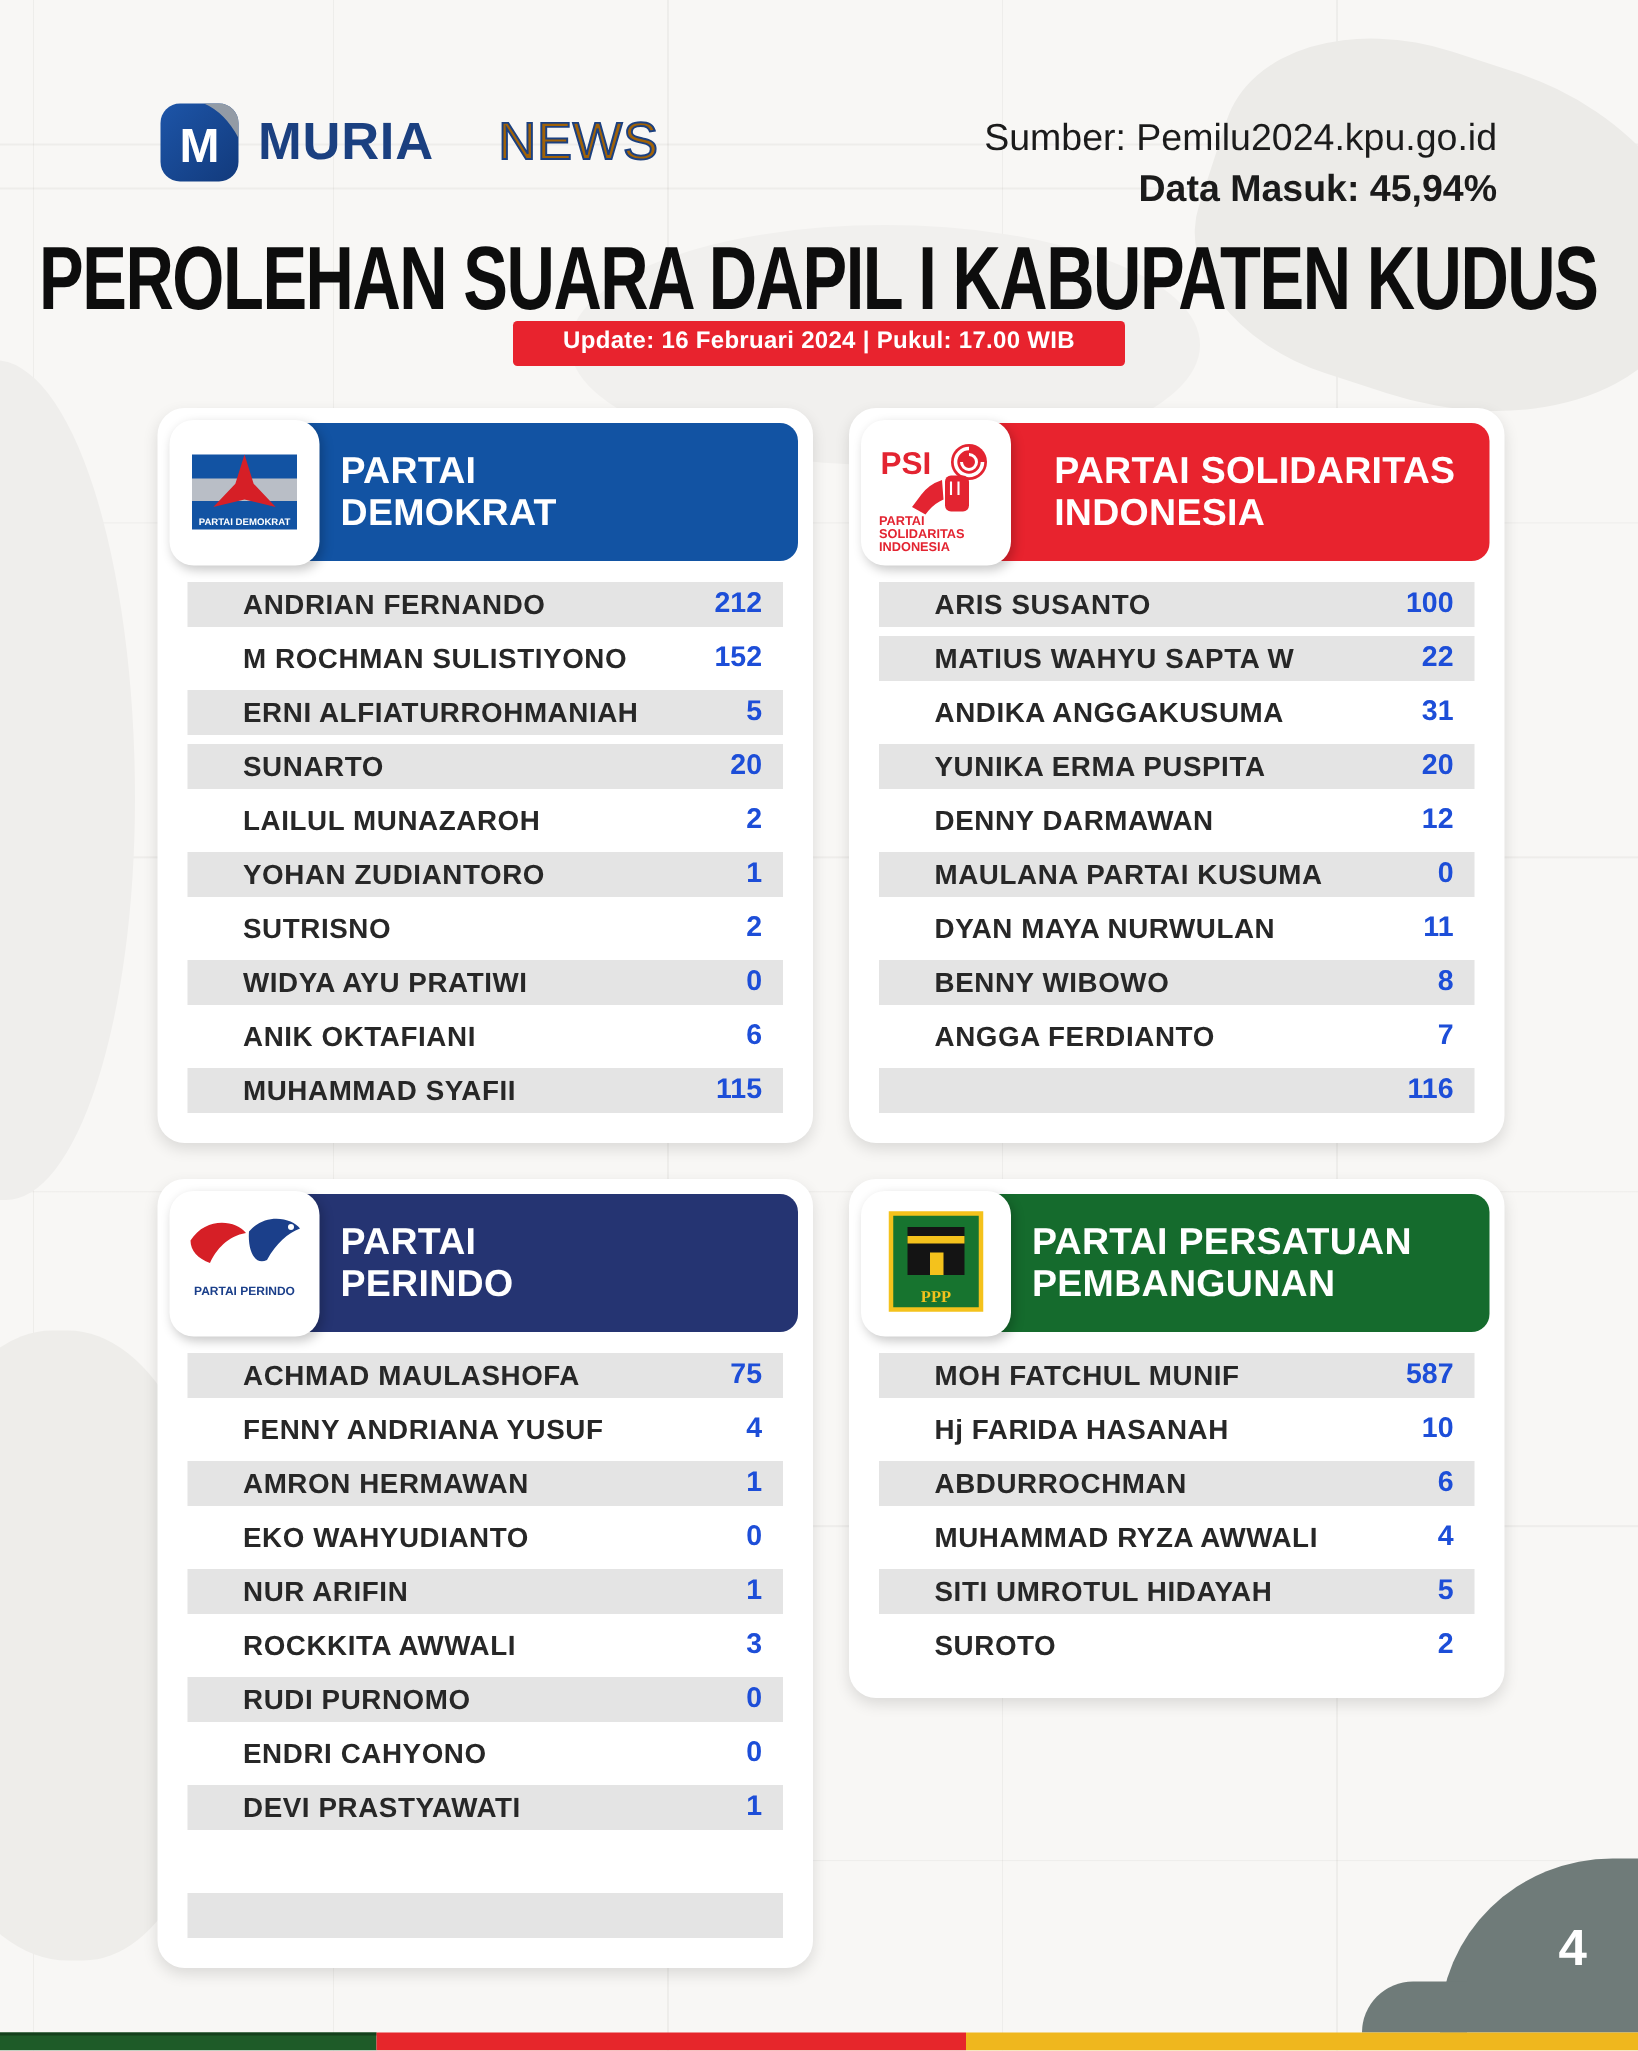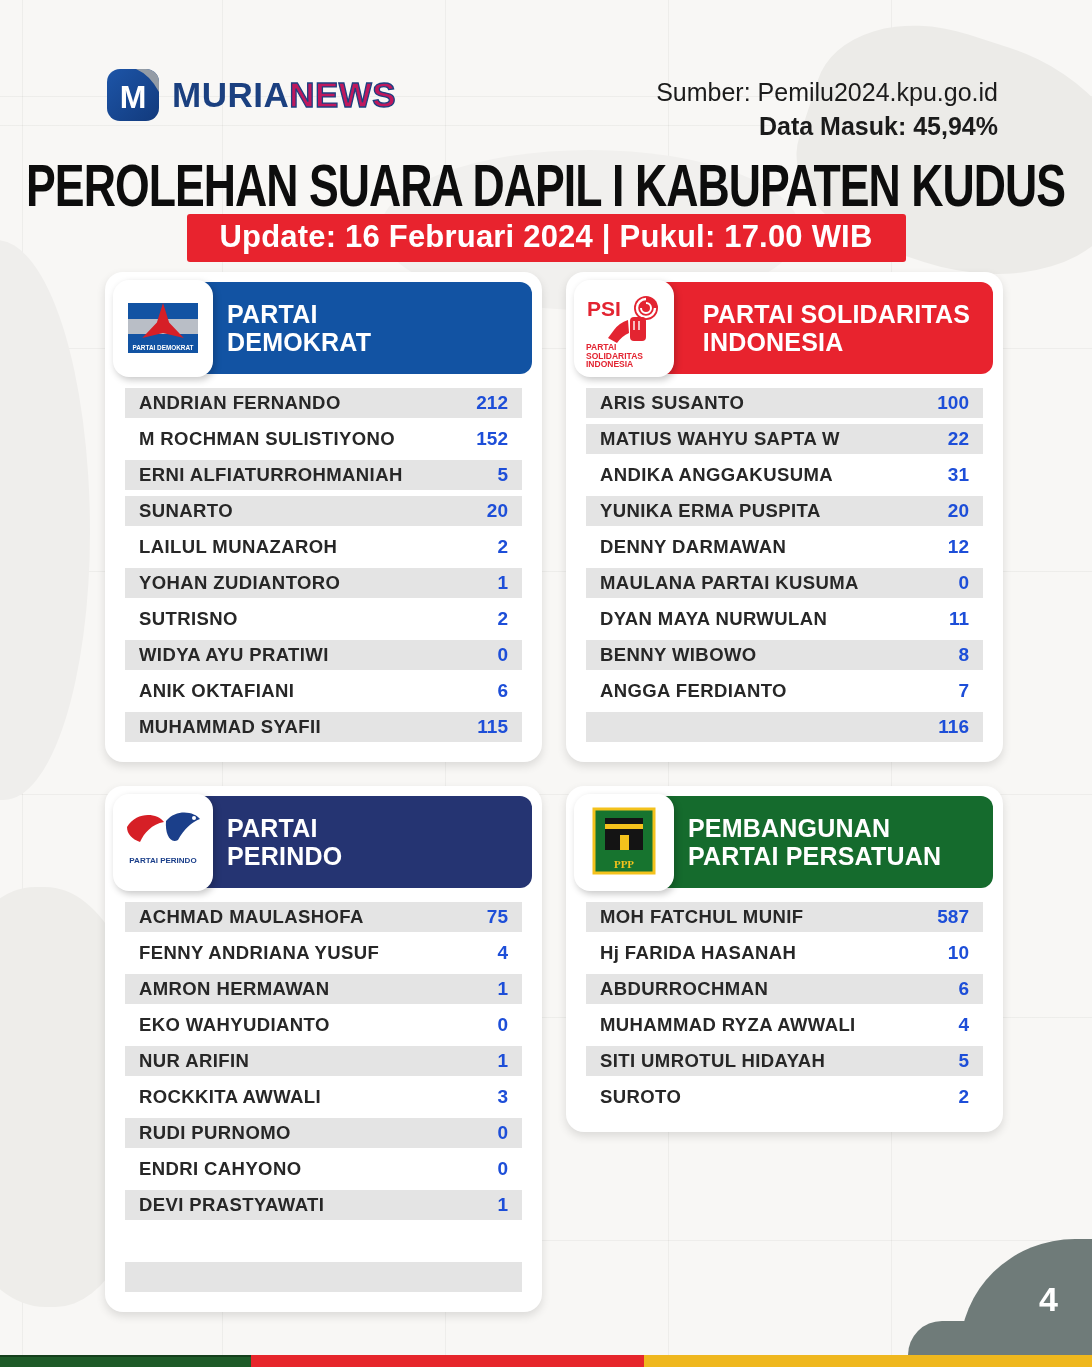--- a/index.html
+++ b/index.html
@@ -15,39 +15,39 @@
   .blob{position:absolute;background:#ecebe8;z-index:0;}
   .blob-tr{right:-40px;top:40px;width:330px;height:230px;border-radius:45% 55% 60% 40%;transform:rotate(18deg);}
   .blob-left{left:-90px;top:240px;width:180px;height:560px;border-radius:40% 60% 55% 45%;background:#efeeec;}
   .blob-bl{left:-70px;bottom:60px;width:220px;height:420px;border-radius:50% 50% 45% 55%;background:#eeedea;}
   .blob-mid{left:380px;top:150px;width:420px;height:160px;border-radius:50%;background:#f1f0ee;}
 
   .topbar{position:absolute;top:68px;left:106px;right:94px;display:flex;justify-content:space-between;align-items:flex-start;z-index:3;}
   .brand{display:flex;align-items:center;gap:12px;}
   .brand-text{font-size:35px;letter-spacing:.5px;color:#1b4080;line-height:54px;}
   .brand-bold{font-weight:700;}
-  .brand-light{font-weight:700;color:#be185d;-webkit-text-stroke:1.3px #1b4080;}
+  .brand-light{font-weight:400;color:#a16207;margin-left:43px;-webkit-text-stroke:1.3px #1b4080;}
   .source{font-size:25px;color:#1b1b1b;text-align:right;line-height:1.35;margin-top:8px;}
   .source .bold{font-weight:700;}
 
   .title-row{position:absolute;top:150px;left:0;width:100%;text-align:center;z-index:3;}
   .main-title{display:inline-block;font-size:46px;font-weight:900;letter-spacing:-1px;color:#0d0d0d;transform:scale(.97,1.3);transform-origin:center top;white-space:nowrap;}
 
   .banner-row{position:absolute;top:214px;left:0;width:100%;text-align:center;z-index:3;}
-  .banner{display:inline-block;background:#e8232e;color:#fff;font-size:31px;font-weight:700;padding:5px 33px 7px;border-radius:3px;letter-spacing:.2px;}
+  .banner{display:inline-block;background:#e8232e;color:#fff;font-size:16px;font-weight:700;padding:5px 33px 7px;border-radius:3px;letter-spacing:.2px;}
 
   .grid{position:absolute;top:272px;left:105px;width:900px;display:grid;grid-template-columns:437px 437px;column-gap:26px;row-gap:18px;align-items:start;z-index:3;gap:24px;}
   .card{background:#fff;border-radius:18px;box-shadow:0 4px 10px rgba(0,0,0,.12);padding:10px 10px 14px;box-sizing:border-box;}
   .card-header{position:relative;border-radius:12px;min-height:92px;display:flex;align-items:center;padding:8px 8px 8px 112px;box-sizing:border-box;color:#fff;}
   .logo-box{position:absolute;left:-2px;top:-2px;width:100px;height:97px;background:#fff;border-radius:16px;box-shadow:2px 3px 7px rgba(0,0,0,.22);display:flex;align-items:center;justify-content:center;}
   .party-name{font-size:25px;font-weight:700;line-height:1.14;letter-spacing:.2px;}
   .rows{margin:14px 10px 0;}
   .row{display:flex;justify-content:space-between;align-items:center;height:30px;margin-bottom:6px;padding:0 14px;}
   .row-gray{background:#e4e4e4;}
-  .row-name{font-size:18.5px;font-weight:700;letter-spacing:.4px;color:#272727;white-space:nowrap;}
+  .row-name{font-size:18.5px;font-weight:700;letter-spacing:.4px;color:#272727;white-space:nowrap;margin-left:23px;}
   .row-votes{font-size:19px;font-weight:700;color:#1d4ed8;}
 
   .page-badge{position:absolute;right:0;bottom:12px;width:132px;height:116px;background:#6f7b79;border-top-left-radius:115px 112px;z-index:4;}
   .page-badge::before{content:"";position:absolute;left:-52px;bottom:0;width:70px;height:34px;background:#6f7b79;border-top-left-radius:34px;}
   .page-num{position:absolute;right:34px;bottom:36px;color:#fff;font-size:34px;font-weight:700;}
 
   .footer-bar{position:absolute;left:0;bottom:0;width:100%;height:12px;display:flex;z-index:5;}
   .fb-green{width:23%;background:#1e5b28;border-top:2px solid #15401c;box-sizing:border-box;}
   .fb-red{width:36%;background:#e6262b;}
   .fb-yellow{width:41%;background:#efb71e;}
@@ -284,22 +284,22 @@
       <div class="logo-box">
         <svg width="84" height="76" viewBox="0 0 84 76">
           <rect x="12" y="4" width="60" height="64" fill="#17742f" stroke="#f4c21c" stroke-width="3"></rect>
           <rect x="23" y="13" width="38" height="32" fill="#141414"></rect>
           <rect x="23" y="19" width="38" height="5" fill="#f4c21c"></rect>
           <rect x="38" y="30" width="9" height="15" fill="#f4c21c"></rect>
           <text x="42" y="63" text-anchor="middle" font-size="11" font-weight="700" fill="#f4c21c" font-family="Liberation Serif, serif">PPP</text>
         </svg>
       </div>
       <div class="party-name">
+        <div>PARTAI PERSATUAN</div>
         <div>PEMBANGUNAN</div>
-        <div>PARTAI PERSATUAN</div>
       </div>
     </div>
     <div class="rows">
         <div class="row row-gray">
           <span class="row-name">MOH FATCHUL MUNIF</span>
           <span class="row-votes">587</span>
         </div>
         <div class="row row-white">
           <span class="row-name">Hj FARIDA HASANAH</span>
           <span class="row-votes">10</span>

